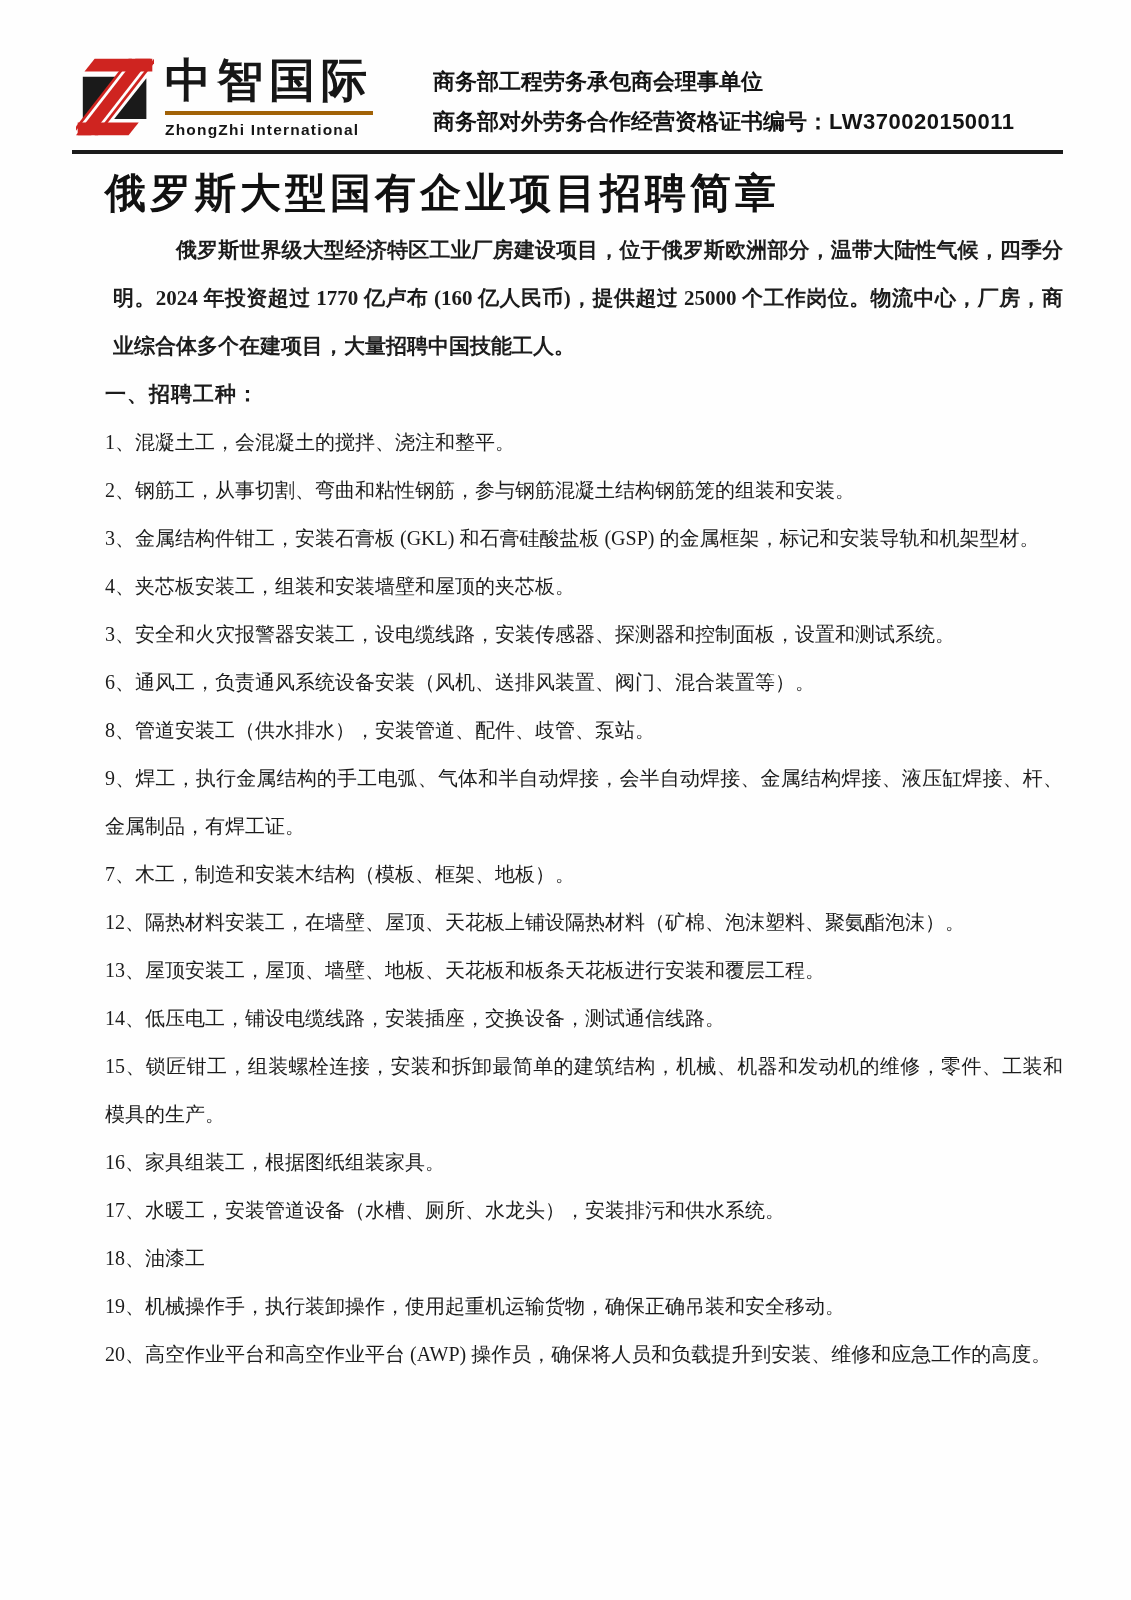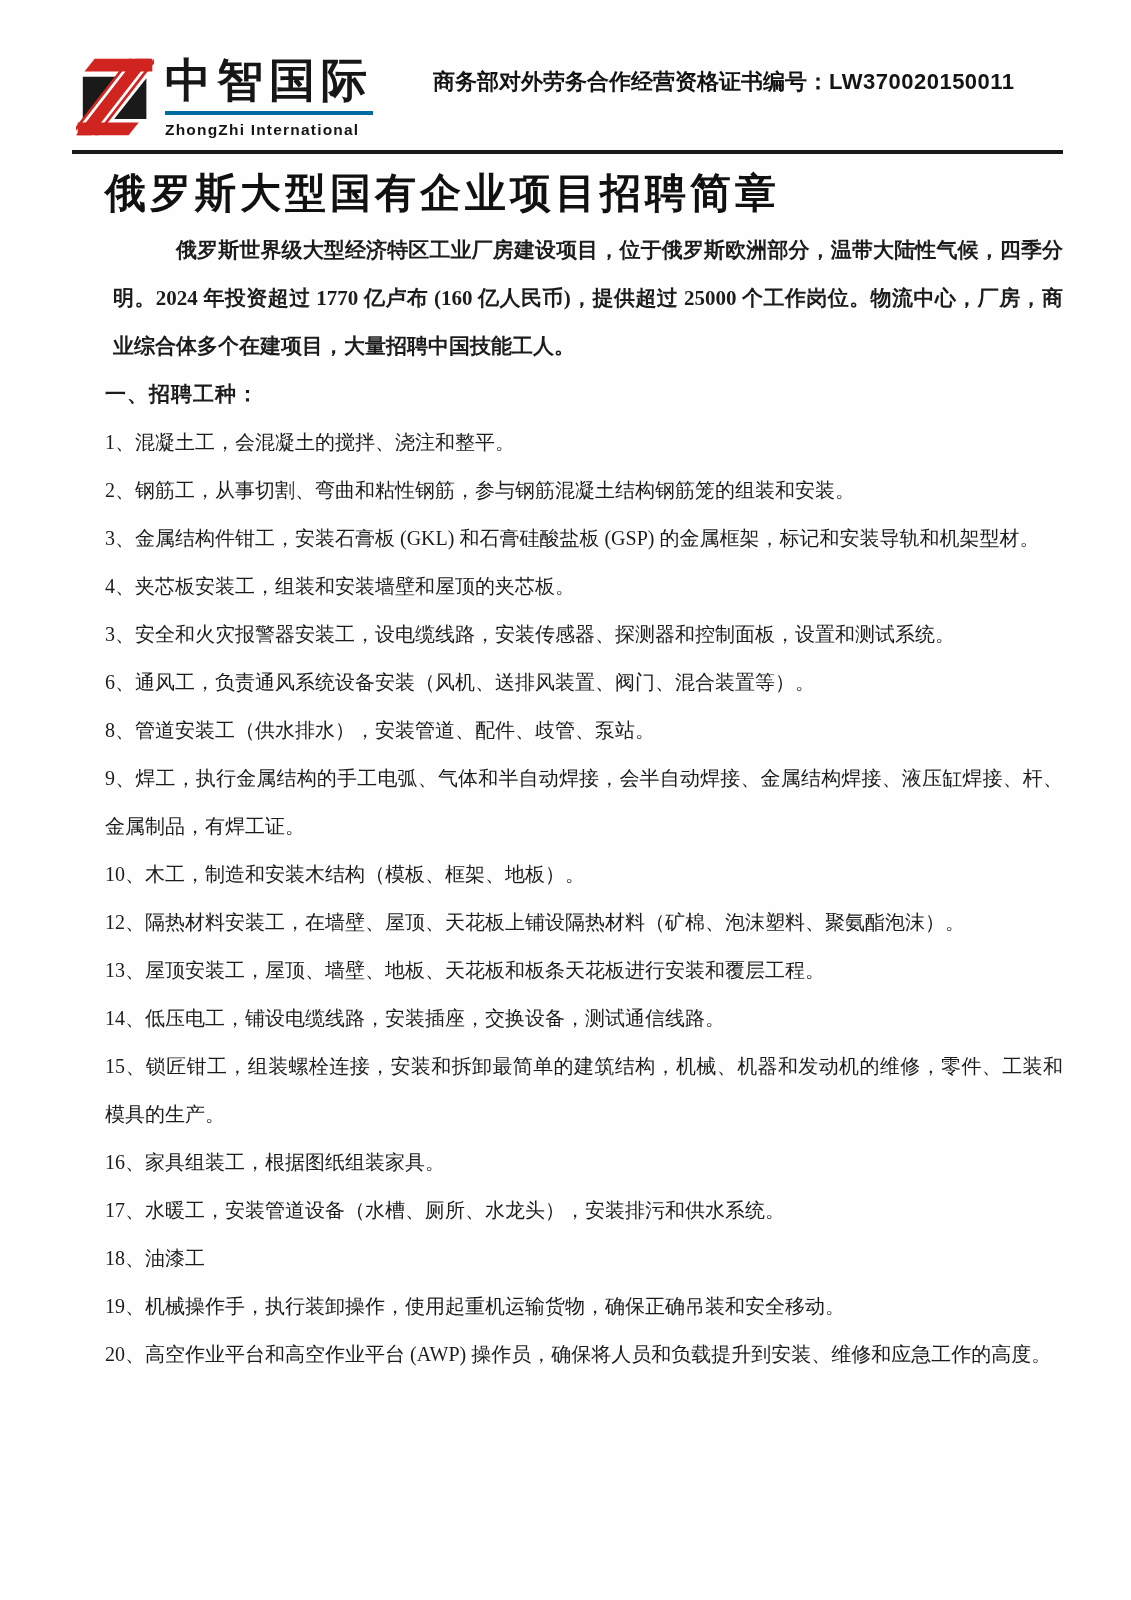--- a/index.html
+++ b/index.html
@@ -30,21 +30,21 @@
     letter-spacing: 6px;
     color: #161616;
     white-space: nowrap;
   }
   .logo-en {
     font-family: "Liberation Sans", "DejaVu Sans", sans-serif;
     font-weight: bold;
     font-size: 15.5px;
     letter-spacing: 1.2px;
     color: #161616;
-    border-top: 4px solid #0369a1;
+    border-top: 4px solid #a16207;
     margin-top: 4px;
     padding-top: 6px;
     white-space: nowrap;
   }
   .creds {
     margin-left: 60px;
     padding-top: 17px;
     font-weight: bold;
     color: #141414;
   }
@@ -110,20 +110,21 @@
         <polygon fill="#cf2420" points="70,5 88,5 18,95 0,95"></polygon>
         <polygon fill="#cf2420" points="22,5 90,5 90,20 10,20"></polygon>
         <polygon fill="#cf2420" points="2,80 74,80 62,95 2,95"></polygon>
       </svg>
       <div class="logo-txt">
         <div class="logo-zh">中智国际</div>
         <div class="logo-en">ZhongZhi International</div>
       </div>
     </div>
     <div class="creds">
+      <div class="cred-line">商务部工程劳务承包商会理事单位</div>
       <div class="cred-line"><span>商务部对外劳务合作经营资格证书编号：</span><span class="cred-num">LW370020150011</span></div>
     </div>
   </header>
 
   <div class="rule"></div>
 
   <main class="content">
     <h1 class="title">俄罗斯大型国有企业项目招聘简章</h1>
 
     <p class="intro">俄罗斯世界级大型经济特区工业厂房建设项目，位于俄罗斯欧洲部分，温带大陆性气候，四季分明。2024 年投资超过 1770 亿卢布 (160 亿人民币)，提供超过 25000 个工作岗位。物流中心，厂房，商业综合体多个在建项目，大量招聘中国技能工人。</p>
@@ -131,21 +132,21 @@
     <p class="section-heading">一、招聘工种：</p>
 
     <p class="job">1、混凝土工，会混凝土的搅拌、浇注和整平。</p>
     <p class="job">2、钢筋工，从事切割、弯曲和粘性钢筋，参与钢筋混凝土结构钢筋笼的组装和安装。</p>
     <p class="job">3、金属结构件钳工，安装石膏板 (GKL) 和石膏硅酸盐板 (GSP) 的金属框架，标记和安装导轨和机架型材。</p>
     <p class="job">4、夹芯板安装工，组装和安装墙壁和屋顶的夹芯板。</p>
     <p class="job">3、安全和火灾报警器安装工，设电缆线路，安装传感器、探测器和控制面板，设置和测试系统。</p>
     <p class="job">6、通风工，负责通风系统设备安装（风机、送排风装置、阀门、混合装置等）。</p>
     <p class="job">8、管道安装工（供水排水），安装管道、配件、歧管、泵站。</p>
     <p class="job">9、焊工，执行金属结构的手工电弧、气体和半自动焊接，会半自动焊接、金属结构焊接、液压缸焊接、杆、金属制品，有焊工证。</p>
-    <p class="job">10、木工，制造和安装木结构（模板、框架、地板）。</p>
+    <p class="job">7、木工，制造和安装木结构（模板、框架、地板）。</p>
     <p class="job">12、隔热材料安装工，在墙壁、屋顶、天花板上铺设隔热材料（矿棉、泡沫塑料、聚氨酯泡沫）。</p>
     <p class="job">13、屋顶安装工，屋顶、墙壁、地板、天花板和板条天花板进行安装和覆层工程。</p>
     <p class="job">14、低压电工，铺设电缆线路，安装插座，交换设备，测试通信线路。</p>
     <p class="job">15、锁匠钳工，组装螺栓连接，安装和拆卸最简单的建筑结构，机械、机器和发动机的维修，零件、工装和模具的生产。</p>
     <p class="job">16、家具组装工，根据图纸组装家具。</p>
     <p class="job">17、水暖工，安装管道设备（水槽、厕所、水龙头），安装排污和供水系统。</p>
     <p class="job">18、油漆工</p>
     <p class="job">19、机械操作手，执行装卸操作，使用起重机运输货物，确保正确吊装和安全移动。</p>
     <p class="job">20、高空作业平台和高空作业平台 (AWP) 操作员，确保将人员和负载提升到安装、维修和应急工作的高度。</p>
   </main>

